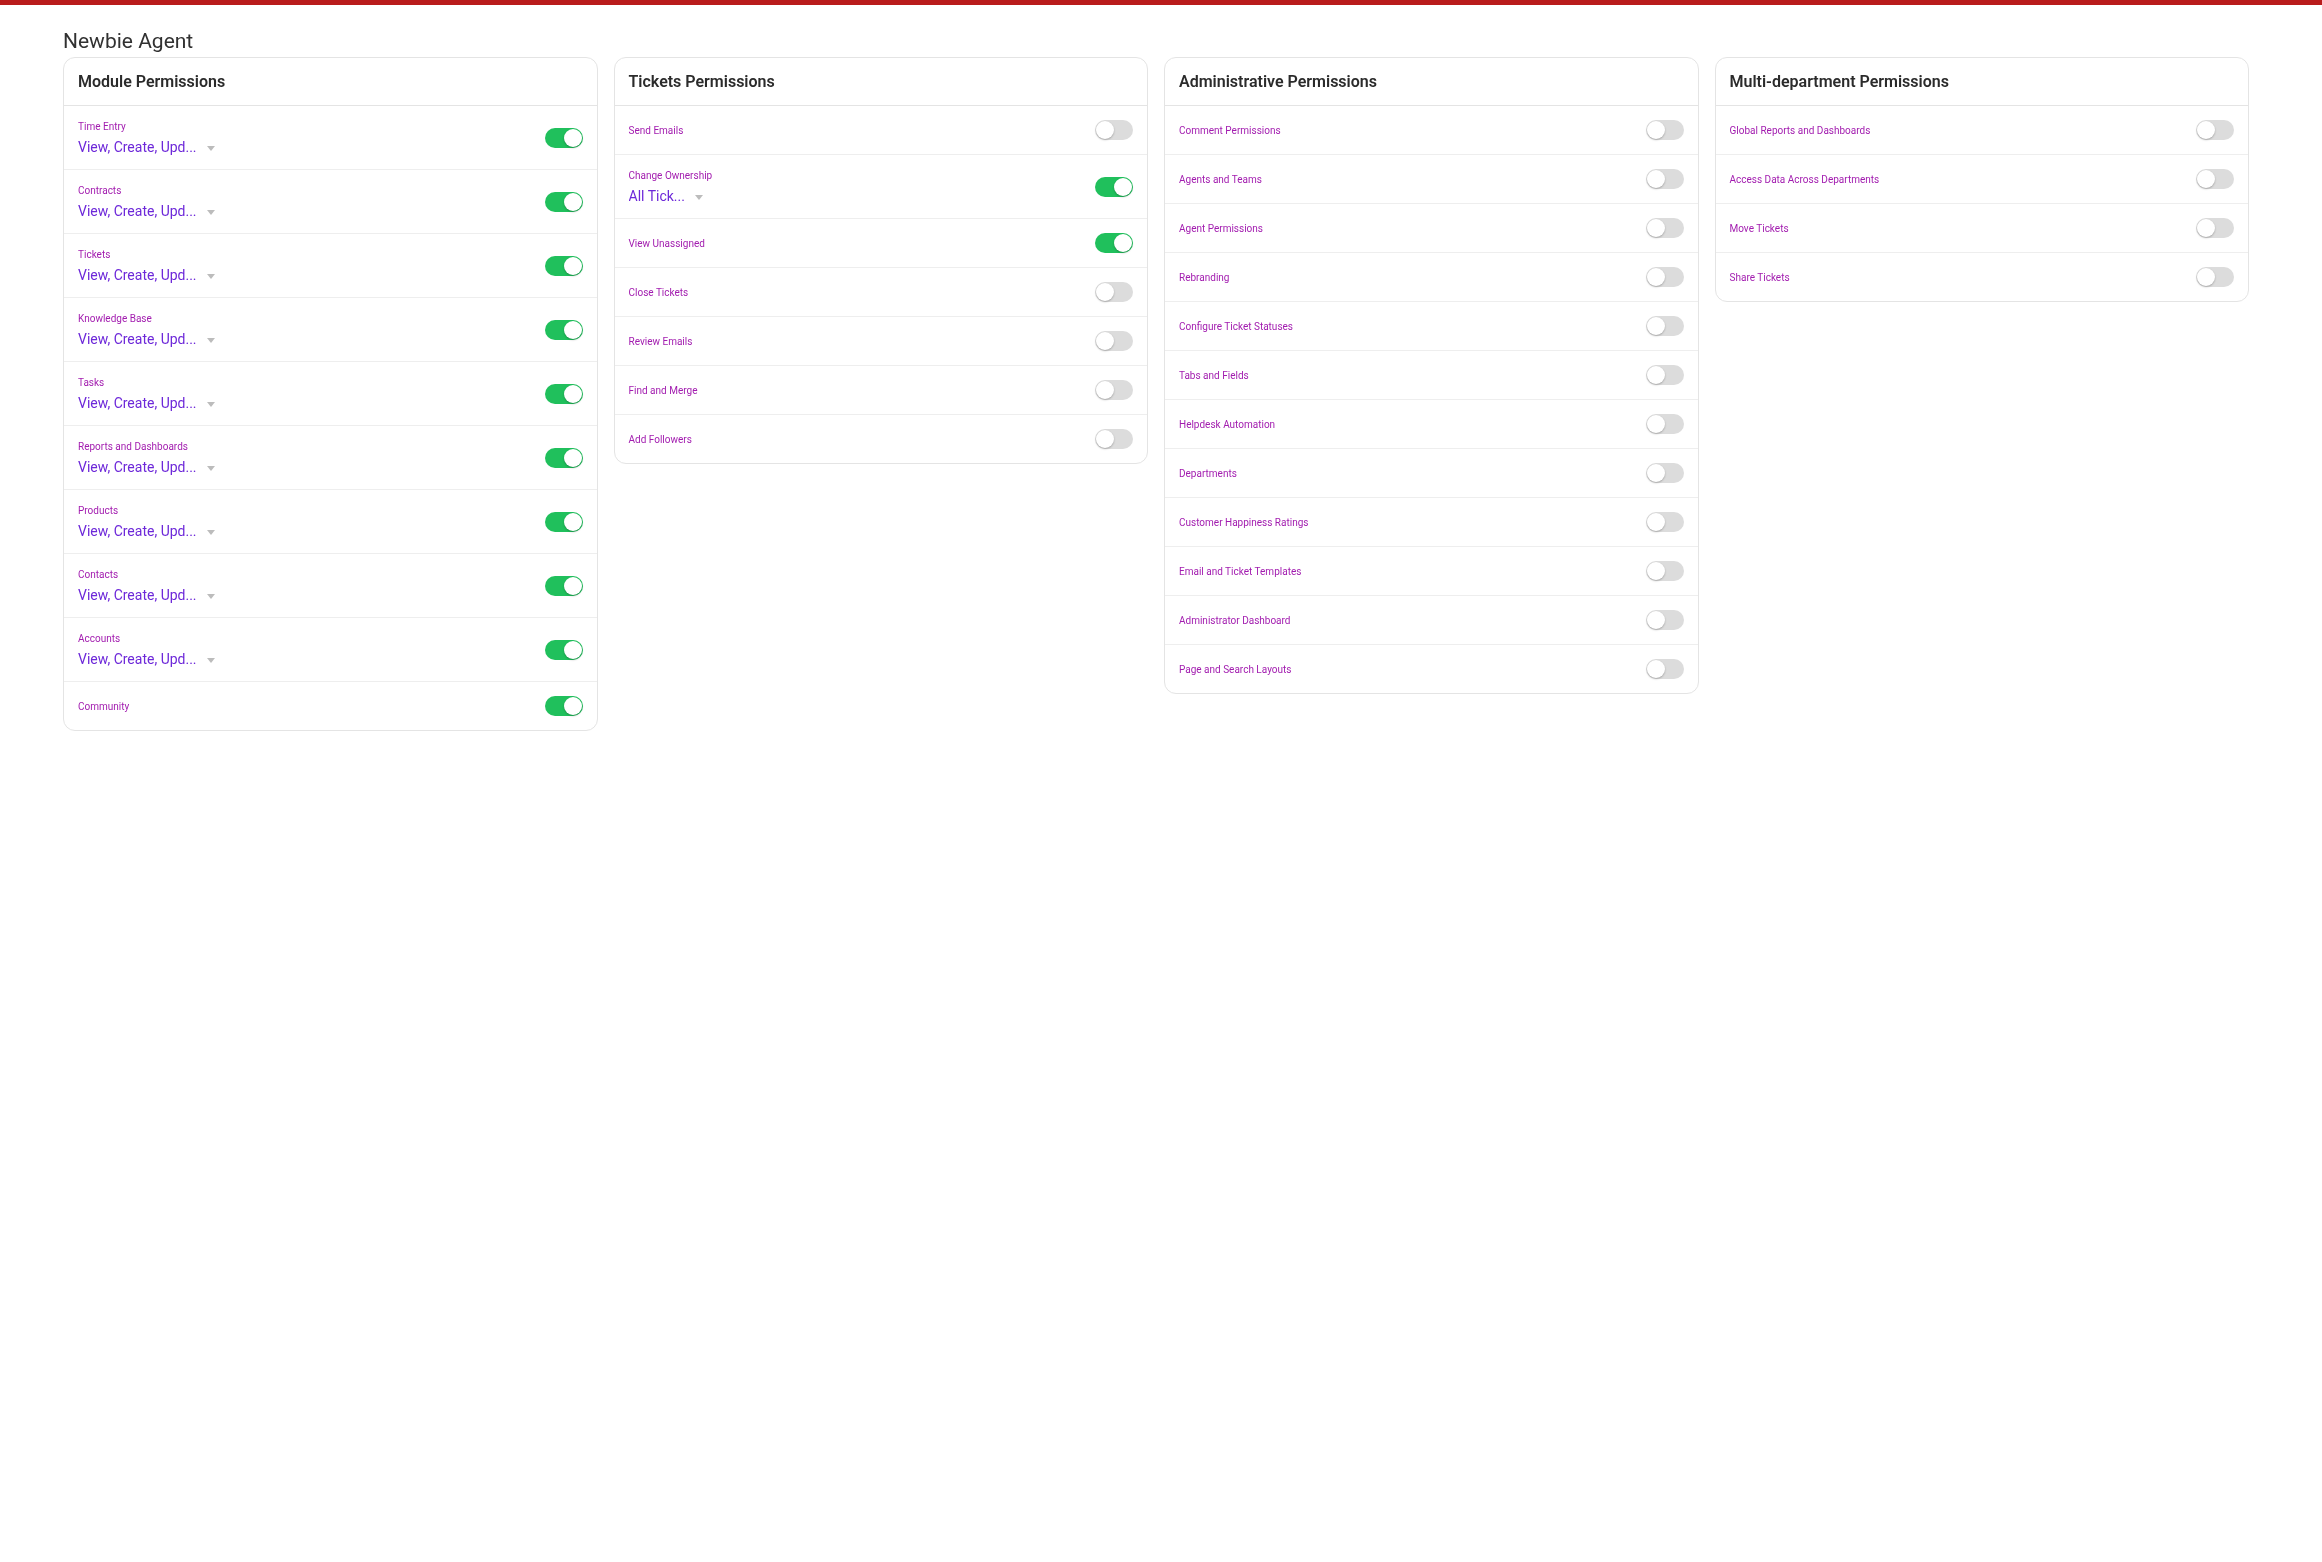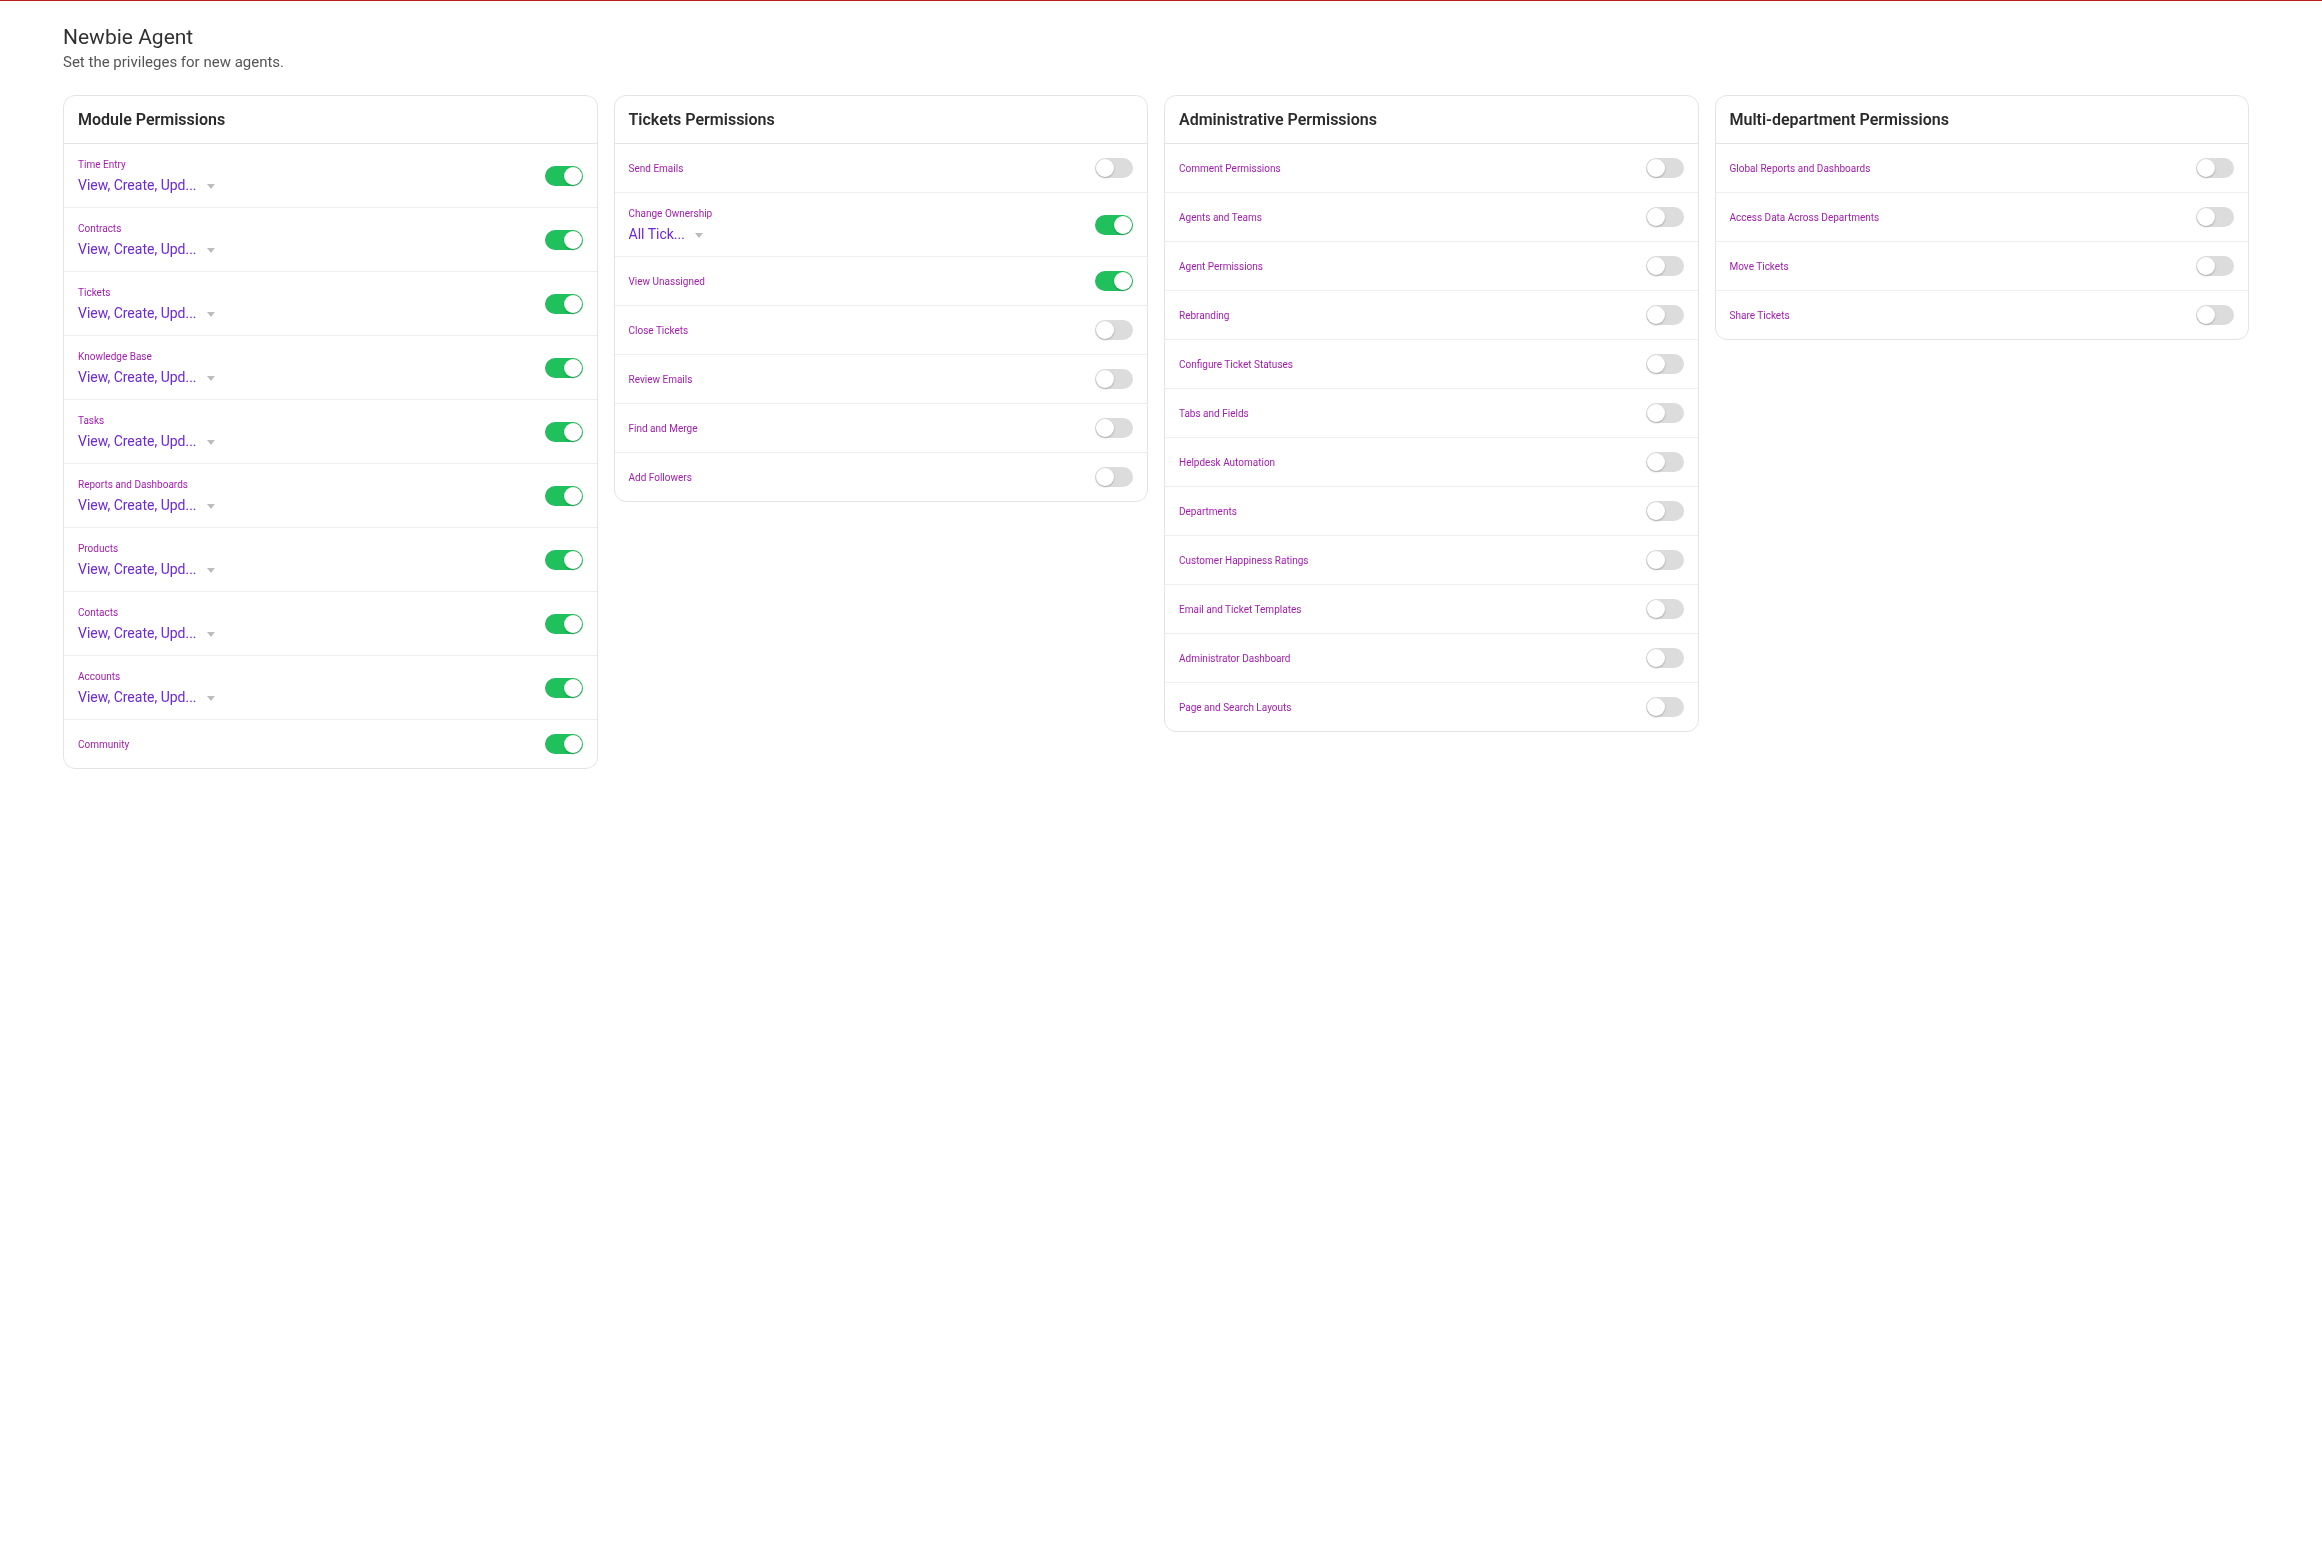--- a/index.html
+++ b/index.html
@@ -4,21 +4,21 @@
 <style>
   * { box-sizing: border-box; }
   body {
     margin: 0;
     font-family: -apple-system, BlinkMacSystemFont, "Segoe UI", Roboto, Helvetica, Arial, sans-serif;
     background: #fff;
     color: #333;
   }
   .page {
     padding: 24px 73px 0 63px;
-    border-top: 1px solid #b91c1c;
+    border-top: 5px solid #b91c1c;
   }
   .header-title {
     font-size: 21px;
     font-weight: 400;
     color: #313131;
     margin: 0 0 4px 0;
   }
   .header-subtitle {
     font-size: 15px;
     color: #555;
@@ -116,21 +116,20 @@
   .cutoff-wrapper {
     max-height: 871px;
     overflow: hidden;
   }
 </style>
 </head>
 <body>
 
 <div class="page">
   <h1 class="header-title">Newbie Agent</h1>
-  <p class="header-subtitle">Set the privileges for new agents.</p>
 
   <div class="cutoff-wrapper">
     <div class="columns" id="columns-root">
 
     <div class="col cutoff">
           <div class="col-header">Module Permissions</div>
           <div class="row">
             <div class="row-left">
               <div class="row-label">Time Entry</div>
               <div class="row-sub-wrap">

